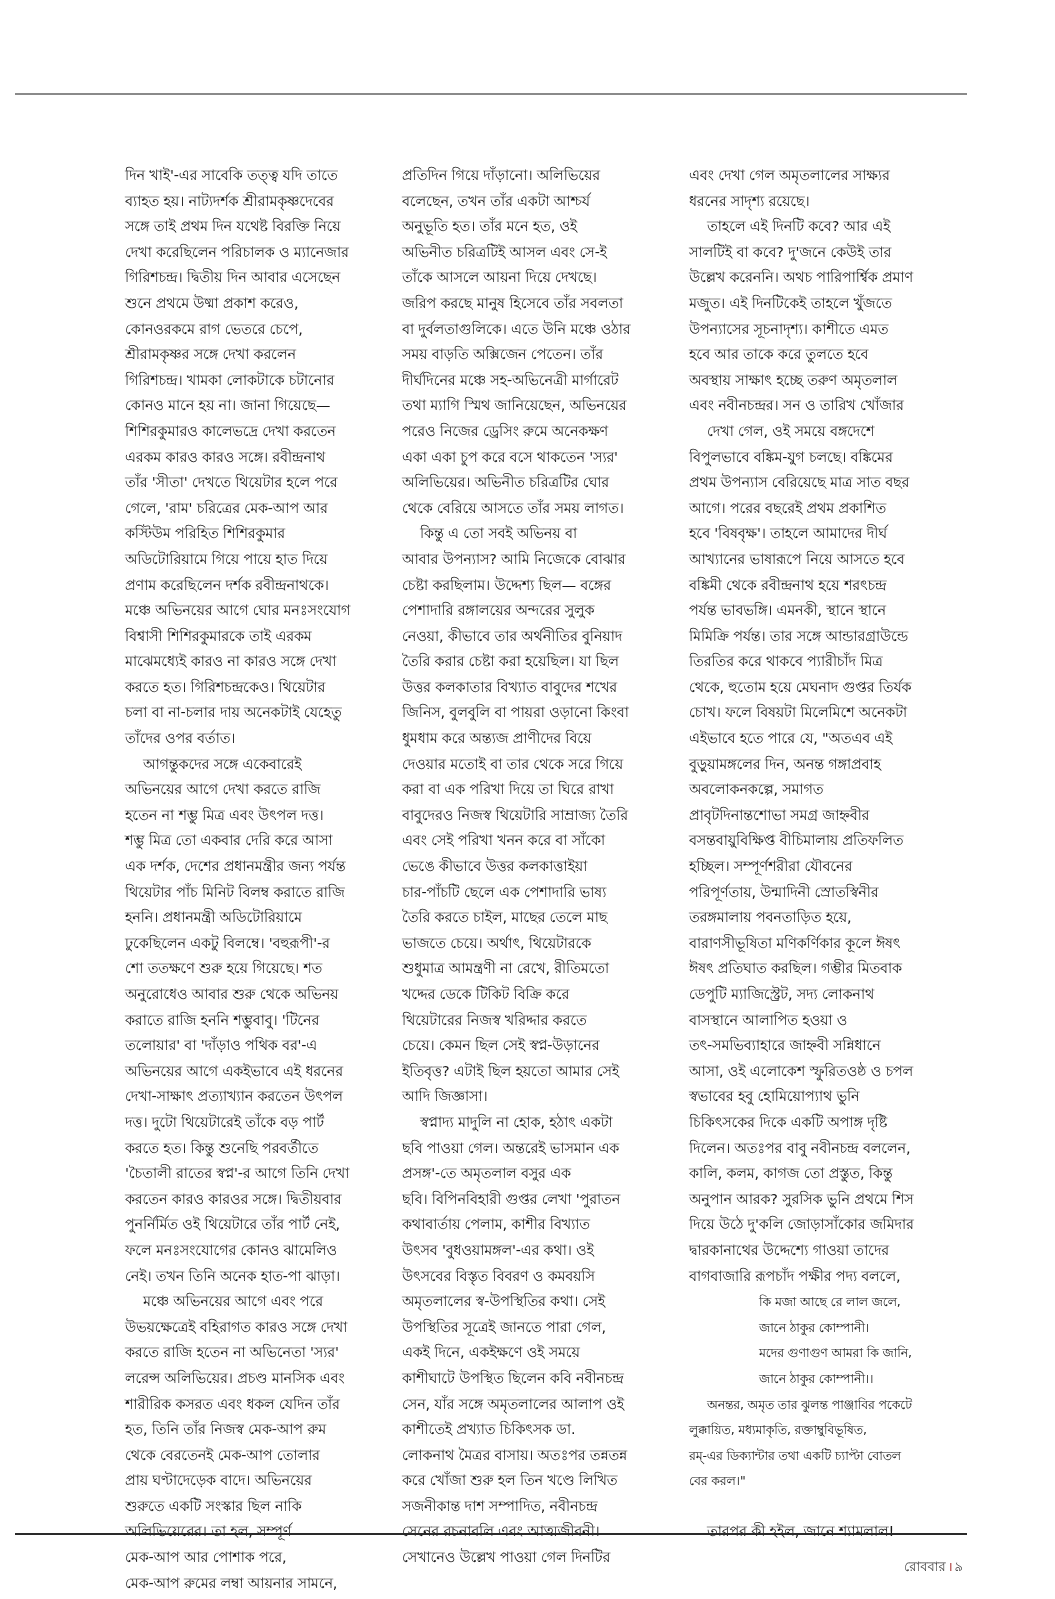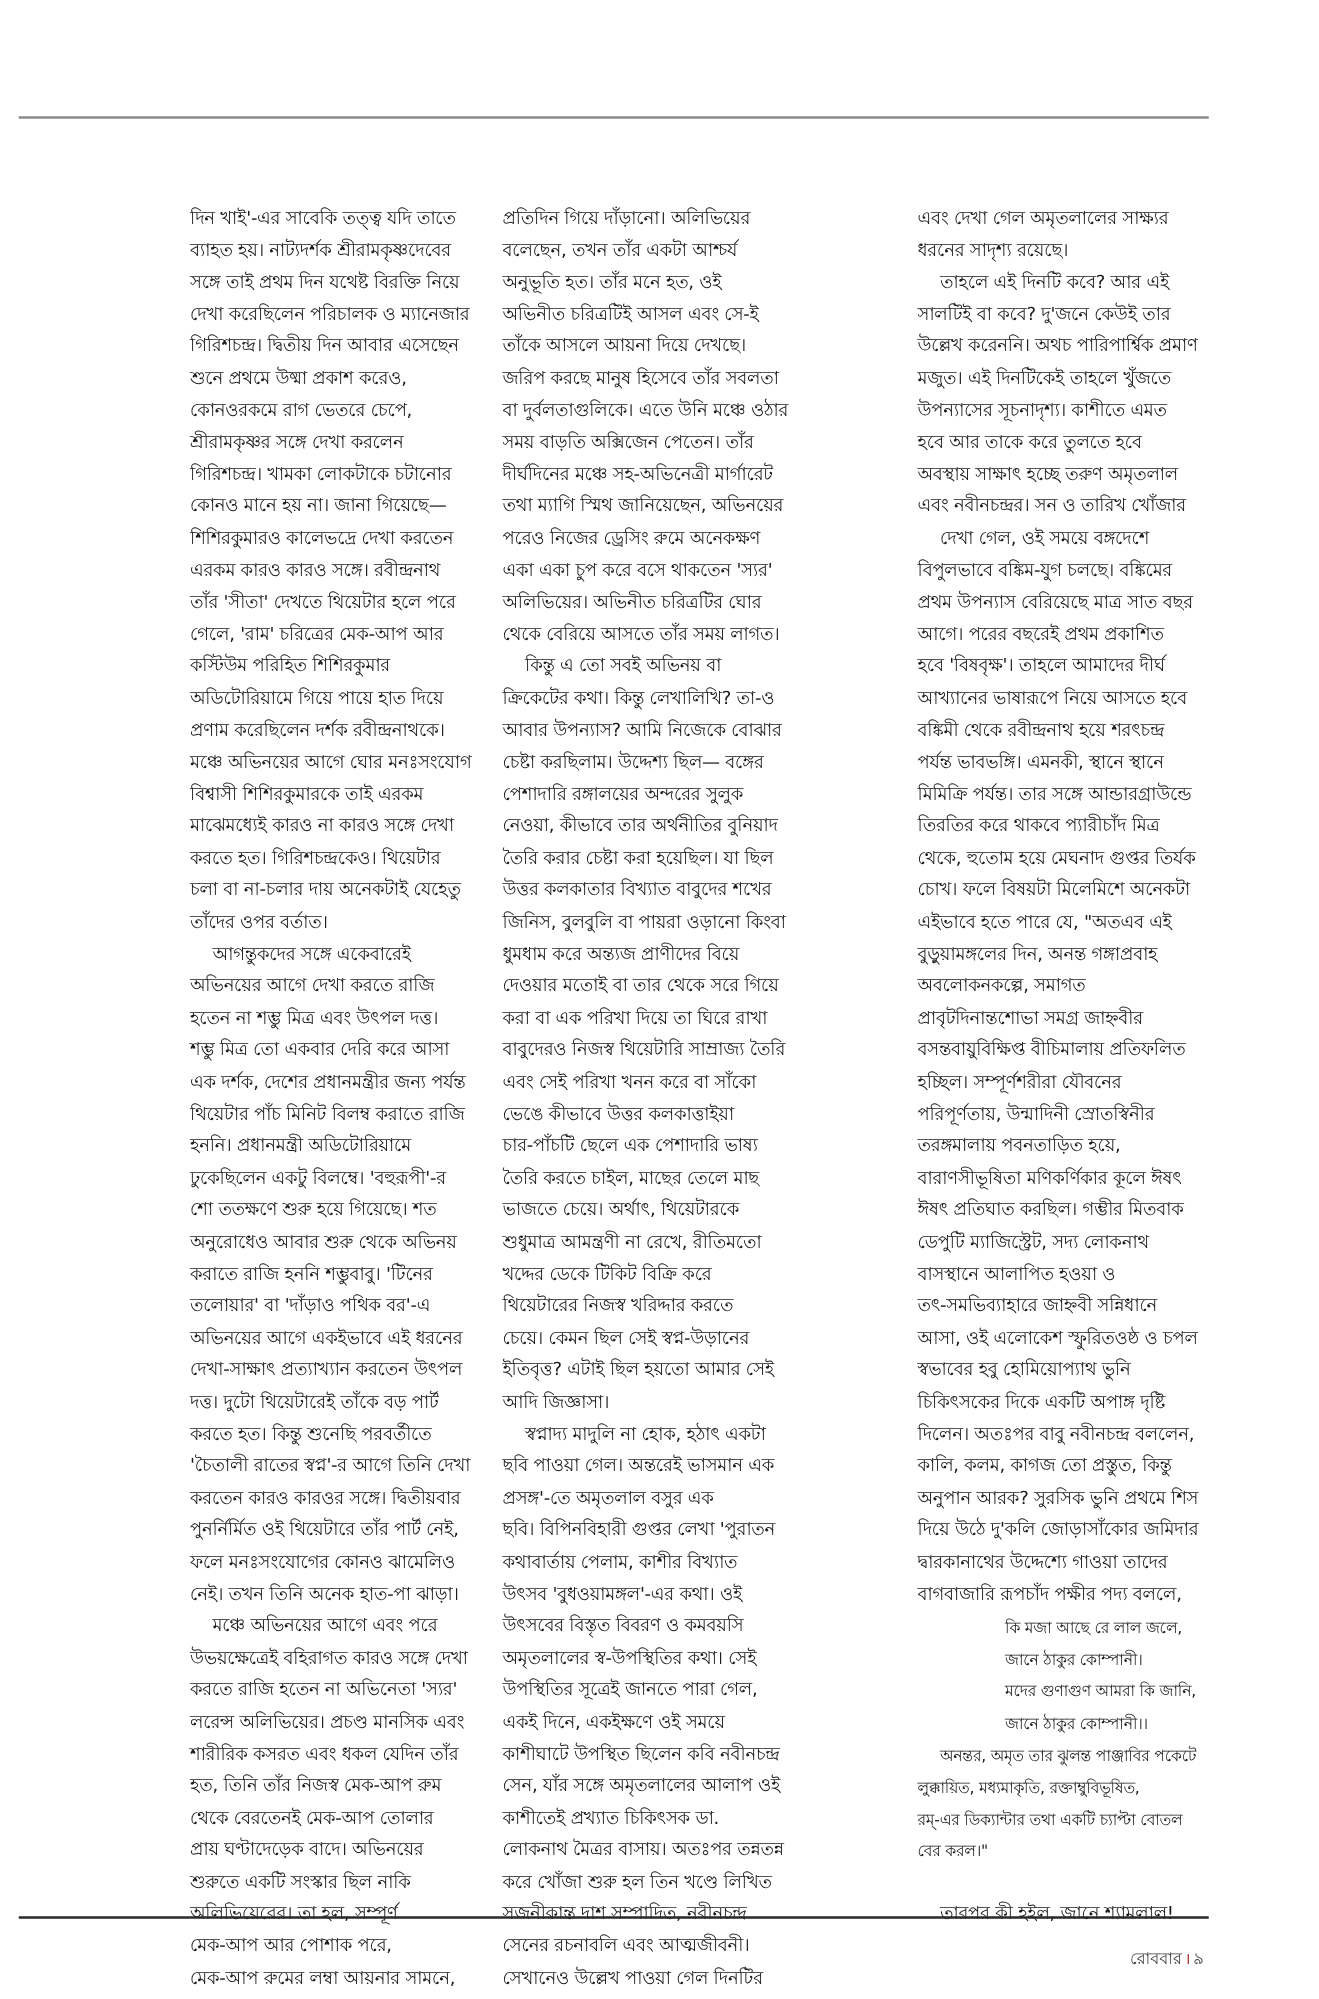--- a/index.html
+++ b/index.html
@@ -1,23 +1,23 @@
 <!DOCTYPE html>
 <html><head>
 <meta charset="utf-8">
 <style>
   html, body { margin:0; padding:0; background:#ffffff; }
   body { width:1055px; height:1599px; position:relative; overflow:hidden;
          font-family:"DejaVu Sans", sans-serif; color:#1a1a1a; }
   .rule-top { position:absolute; left:15px; top:93px; width:952px; height:2px; background:#8a8a8a; }
   .rule-bottom { position:absolute; left:15px; top:1533px; width:952px; height:2px; background:#2a2a2a; }
   .col { position:absolute; top:163px; font-size:14.4px; line-height:25.6px; letter-spacing:-0.2px; }
-  .col1 { left:152px; width:240px; }
+  .col1 { left:125px; width:240px; }
   .col2 { left:402px; width:272px; }
-  .col3 { left:734px; width:268px; }
+  .col3 { left:689px; width:268px; }
   .line { white-space:nowrap; display:block; height:25.6px; overflow:visible; }
   .indent { padding-left:18px; }
   .verse { padding-left:70px; font-size:12.5px; }
   .small { font-size:12.5px; }
   .blank { height:25.6px; display:block; }
   .footer { position:absolute; top:1557px; right:92px; font-size:13px; color:#444; white-space:nowrap; }
   .footer .bar { color:#a33; margin:0 2px; }
 </style>
 </head>
 <body>
@@ -91,21 +91,20 @@
     <span class="line">জরিপ করছে মানুষ হিসেবে তাঁর সবলতা</span>
     <span class="line">বা দুর্বলতাগুলিকে। এতে উনি মঞ্চে ওঠার</span>
     <span class="line">সময় বাড়তি অক্সিজেন পেতেন। তাঁর</span>
     <span class="line">দীর্ঘদিনের মঞ্চে সহ-অভিনেত্রী মার্গারেট</span>
     <span class="line">তথা ম্যাগি স্মিথ জানিয়েছেন, অভিনয়ের</span>
     <span class="line">পরেও নিজের ড্রেসিং রুমে অনেকক্ষণ</span>
     <span class="line">একা একা চুপ করে বসে থাকতেন 'স্যর'</span>
     <span class="line">অলিভিয়ের। অভিনীত চরিত্রটির ঘোর</span>
     <span class="line">থেকে বেরিয়ে আসতে তাঁর সময় লাগত।</span>
     <span class="line indent">কিন্তু এ তো সবই অভিনয় বা</span>
-    <span class="line">ক্রিকেটের কথা। কিন্তু লেখালিখি? তা-ও</span>
     <span class="line">আবার উপন্যাস? আমি নিজেকে বোঝার</span>
     <span class="line">চেষ্টা করছিলাম। উদ্দেশ্য ছিল— বঙ্গের</span>
     <span class="line">পেশাদারি রঙ্গালয়ের অন্দরের সুলুক</span>
     <span class="line">নেওয়া, কীভাবে তার অর্থনীতির বুনিয়াদ</span>
     <span class="line">তৈরি করার চেষ্টা করা হয়েছিল। যা ছিল</span>
     <span class="line">উত্তর কলকাতার বিখ্যাত বাবুদের শখের</span>
     <span class="line">জিনিস, বুলবুলি বা পায়রা ওড়ানো কিংবা</span>
     <span class="line">ধুমধাম করে অন্ত্যজ প্রাণীদের বিয়ে</span>
     <span class="line">দেওয়ার মতোই বা তার থেকে সরে গিয়ে</span>
     <span class="line">করা বা এক পরিখা দিয়ে তা ঘিরে রাখা</span>

